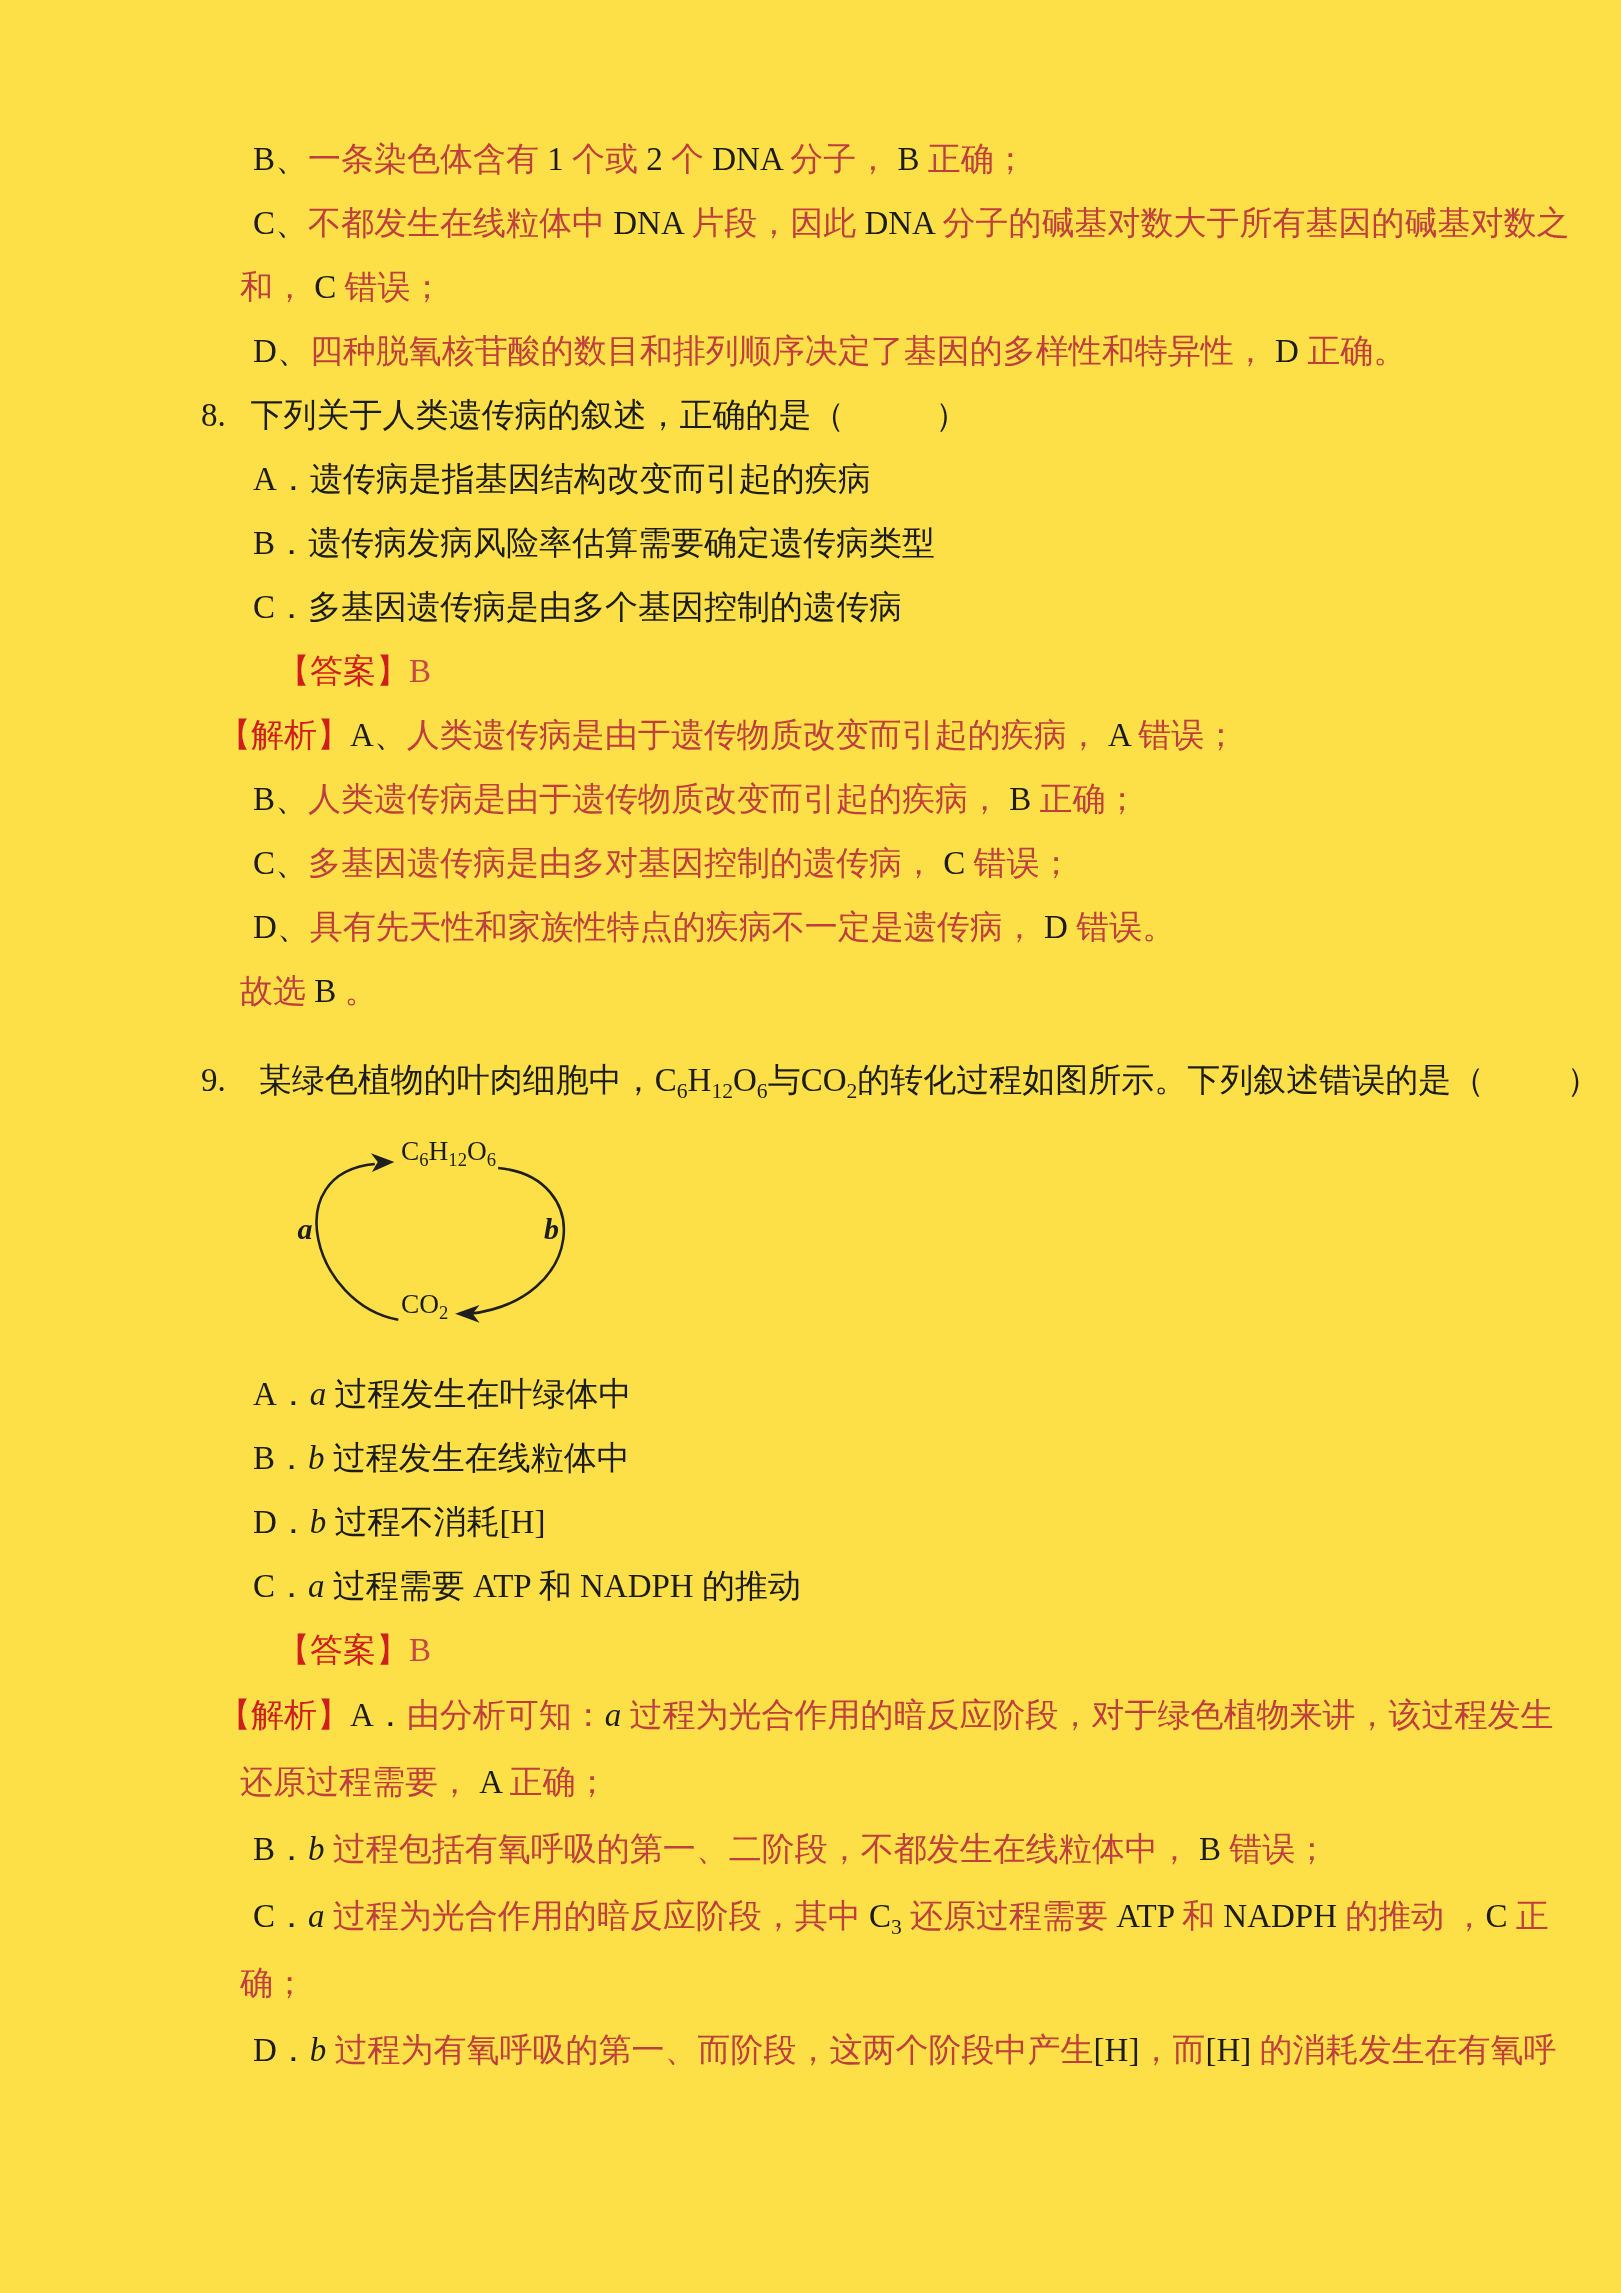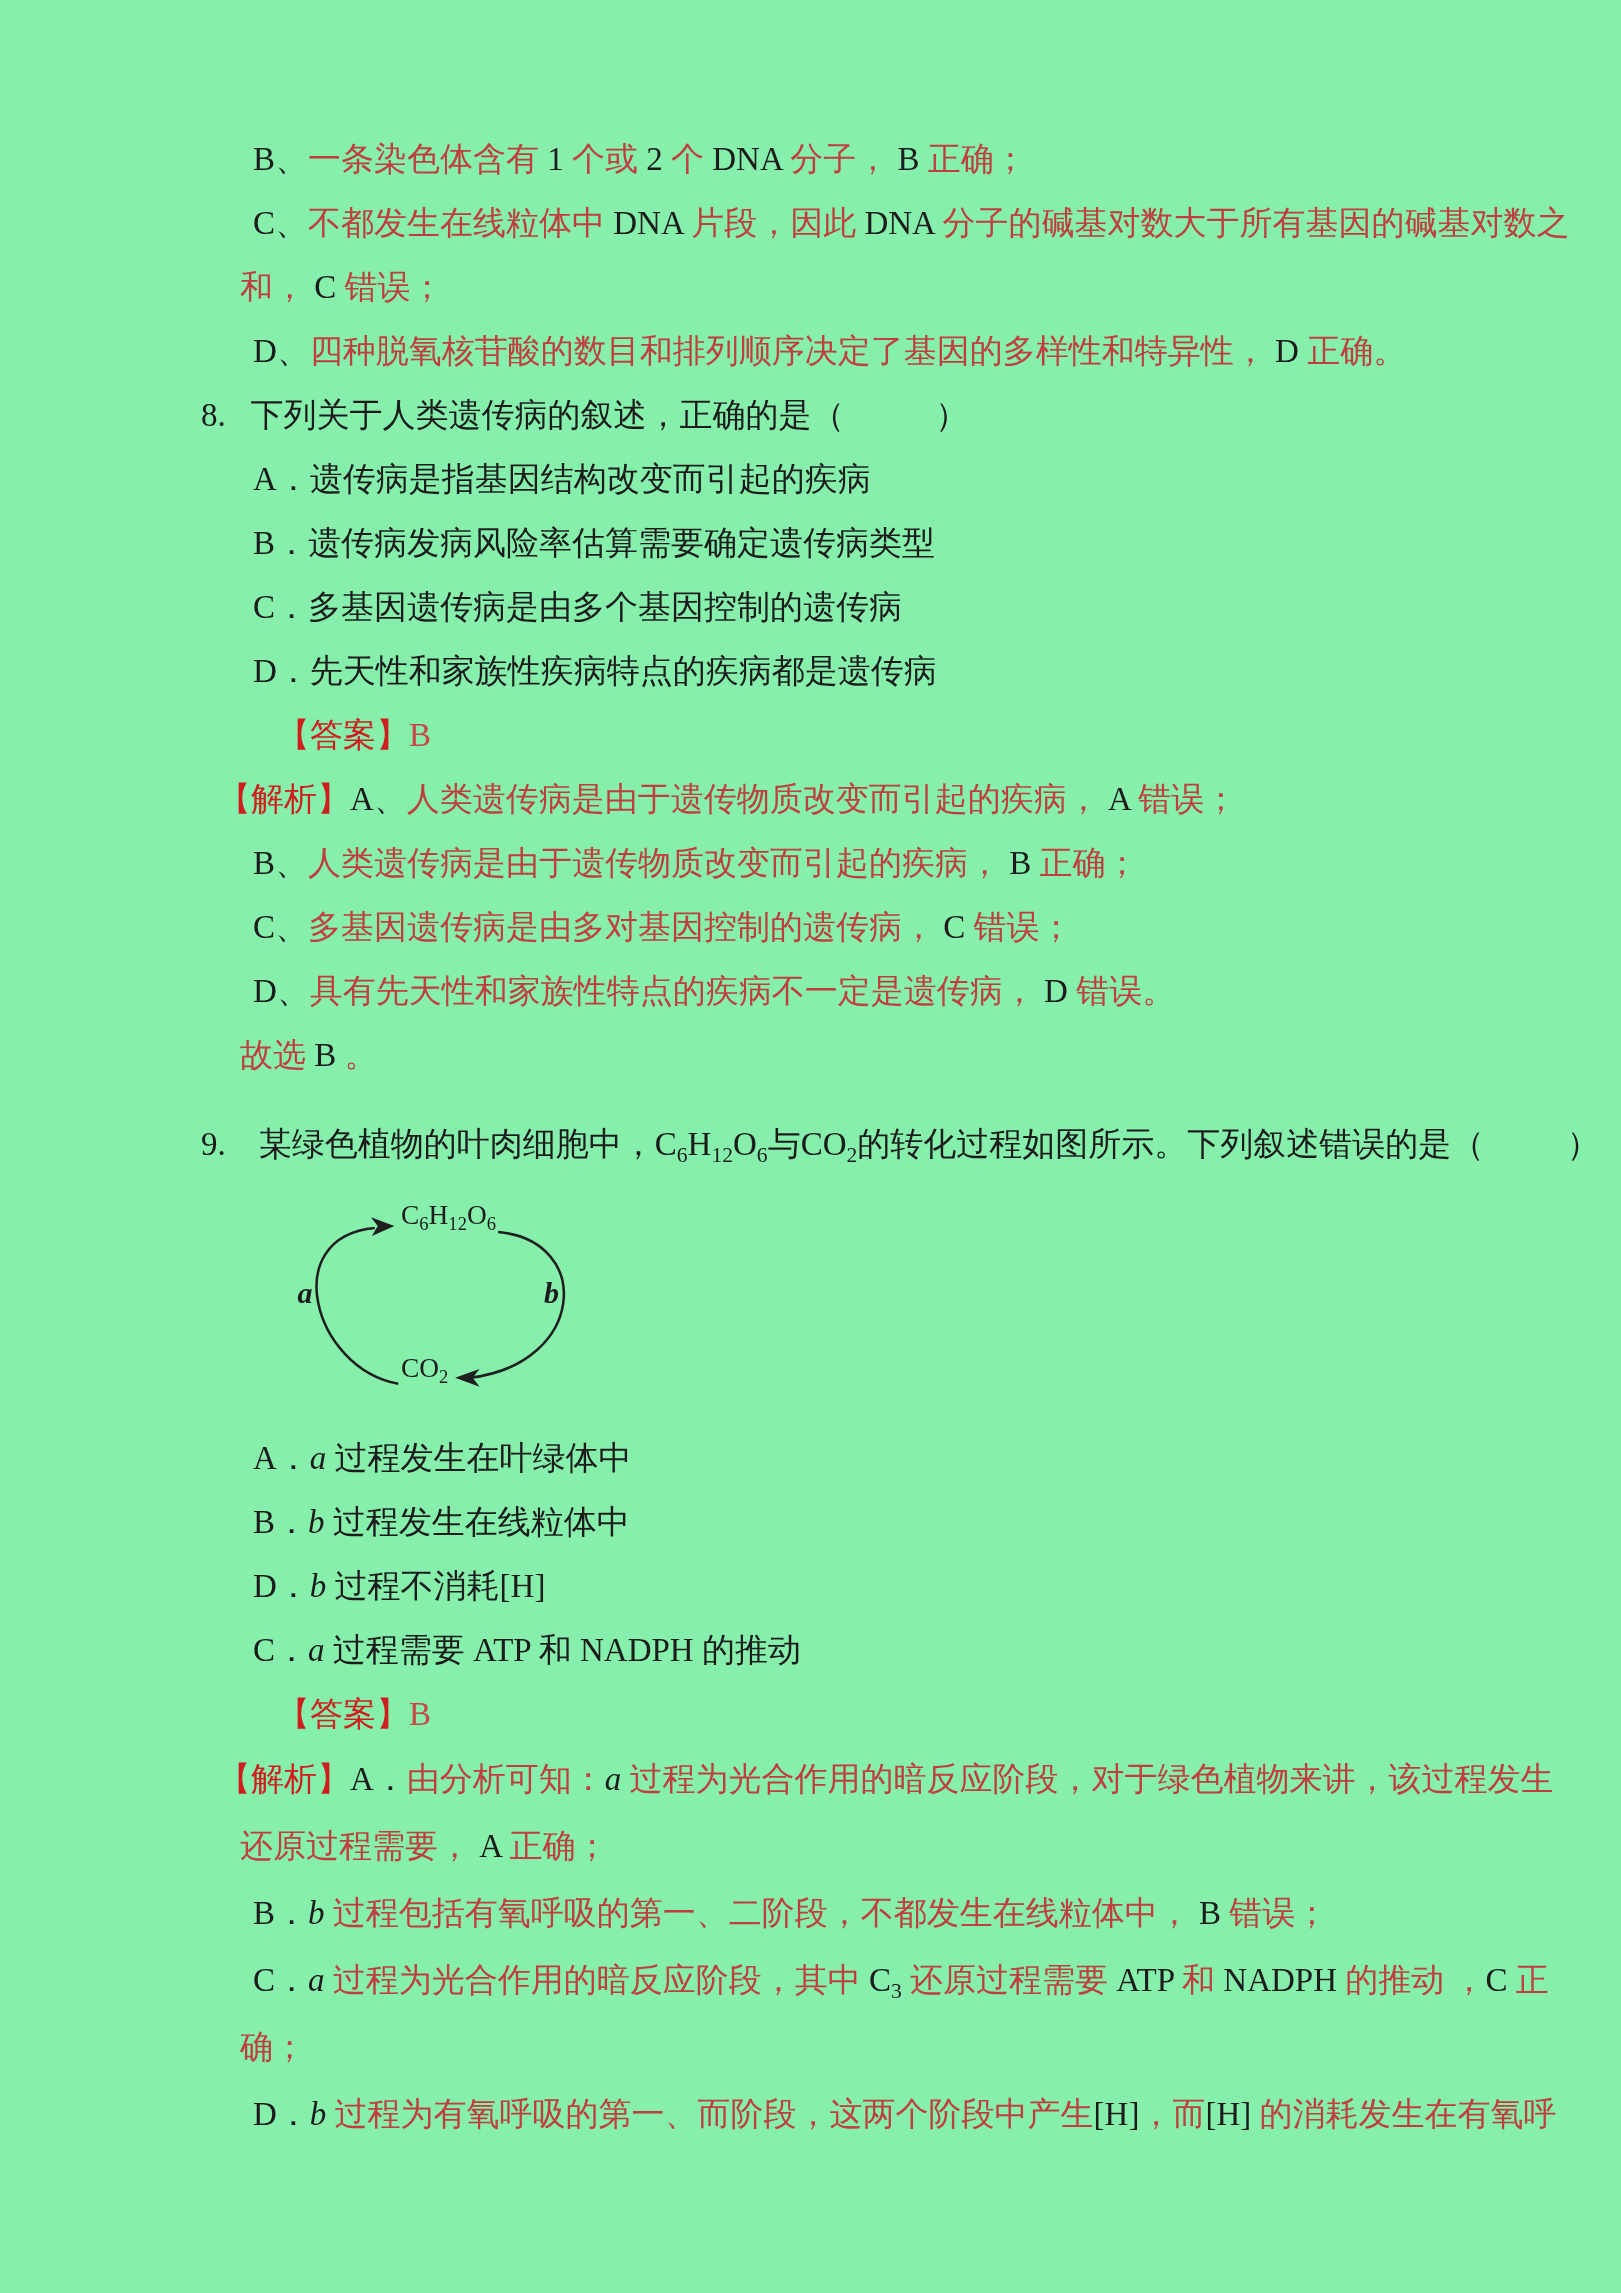--- a/index.html
+++ b/index.html
@@ -1,19 +1,19 @@
 <!DOCTYPE html>
 <html><head>
 <meta charset="utf-8">
 <style>
   html,body{margin:0;padding:0;background:#e8e8e8;}
   .page{
     position:relative;
     width:1621px;height:2294px;
-    background:#86efac;
+    background:#fde047;
     overflow:hidden;
     font-family:"Liberation Serif","DejaVu Serif",serif;
     font-size:33px;
     box-sizing:border-box;
     padding-top:127px;
   }
   .line{height:64px;line-height:64px;white-space:pre;}
   .lh68{height:67px;line-height:67px;}
   .gap25{margin-top:24.5px;}
   .x-qnum{margin-left:201px;}
@@ -51,21 +51,20 @@
 
   <div class="line x-opt"><span class="sg-k">B、</span><span class="sg-r">一条染色体含有</span><span class="sg-k"> 1 </span><span class="sg-r">个或</span><span class="sg-k"> 2 </span><span class="sg-r">个</span><span class="sg-k"> DNA </span><span class="sg-r">分子，</span><span class="sg-k"> B </span><span class="sg-r">正确；</span></div>
   <div class="line x-opt"><span class="sg-k">C、</span><span class="sg-r">不都发生在线粒体中</span><span class="sg-k"> DNA </span><span class="sg-r">片段，因此</span><span class="sg-k"> DNA </span><span class="sg-r">分子的碱基对数大于所有基因的碱基对数之</span></div>
   <div class="line x-cont"><span class="sg-r">和，</span><span class="sg-k"> C </span><span class="sg-r">错误；</span></div>
   <div class="line x-opt"><span class="sg-k">D、</span><span class="sg-r">四种脱氧核苷酸的数目和排列顺序决定了基因的多样性和特异性，</span><span class="sg-k"> D </span><span class="sg-r">正确。</span></div>
 
   <div class="line x-qnum"><span class="sg-k">8.   下列关于人类遗传病的叙述，正确的是（           ）</span></div>
   <div class="line x-opt"><span class="sg-k">A．遗传病是指基因结构改变而引起的疾病</span></div>
   <div class="line x-opt"><span class="sg-k">B．遗传病发病风险率估算需要确定遗传病类型</span></div>
   <div class="line x-opt"><span class="sg-k">C．多基因遗传病是由多个基因控制的遗传病</span></div>
-  <div class="line x-opt"><span class="sg-k">D．先天性和家族性疾病特点的疾病都是遗传病</span></div>
   <div class="line x-ans"><span class="sg-lab">【答案】</span><span class="sg-ra">B</span></div>
   <div class="line x-label"><span class="sg-lab">【解析】</span><span class="sg-k">A、</span><span class="sg-r">人类遗传病是由于遗传物质改变而引起的疾病，</span><span class="sg-k"> A </span><span class="sg-r">错误；</span></div>
   <div class="line x-opt"><span class="sg-k">B、</span><span class="sg-r">人类遗传病是由于遗传物质改变而引起的疾病，</span><span class="sg-k"> B </span><span class="sg-r">正确；</span></div>
   <div class="line x-opt"><span class="sg-k">C、</span><span class="sg-r">多基因遗传病是由多对基因控制的遗传病，</span><span class="sg-k"> C </span><span class="sg-r">错误；</span></div>
   <div class="line x-opt"><span class="sg-k">D、</span><span class="sg-r">具有先天性和家族性特点的疾病不一定是遗传病，</span><span class="sg-k"> D </span><span class="sg-r">错误。</span></div>
   <div class="line x-cont"><span class="sg-r">故选</span><span class="sg-k"> B </span><span class="sg-r">。</span></div>
 
   <div class="line x-qnum gap25"><span class="sg-k">9.    某绿色植物的叶肉细胞中，</span><span class="sg-k">C</span><span class="sg-sub">6</span><span class="sg-k">H</span><span class="sg-sub">12</span><span class="sg-k">O</span><span class="sg-sub">6</span><span class="sg-k">与</span><span class="sg-k">CO</span><span class="sg-sub">2</span><span class="sg-k">的转化过程如图所示。下列叙述错误的是（          ）</span></div>
 
   <div class="diagram">

